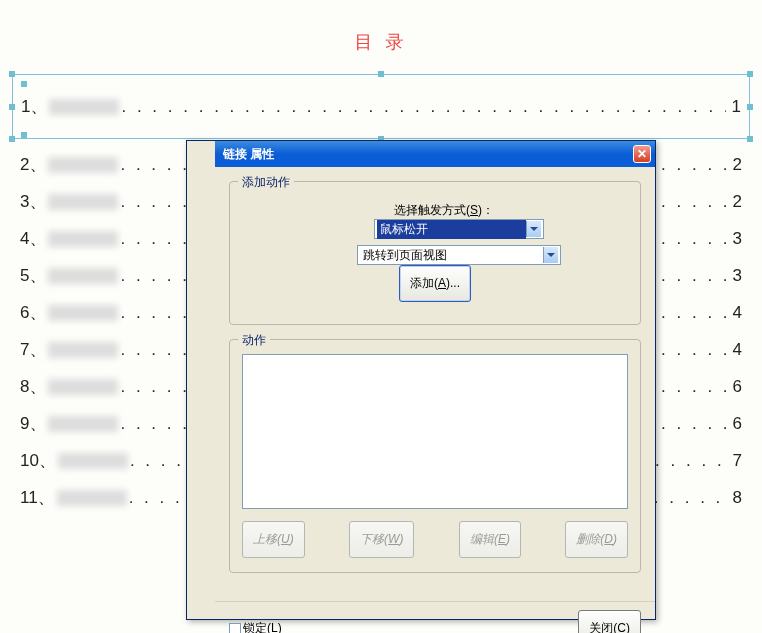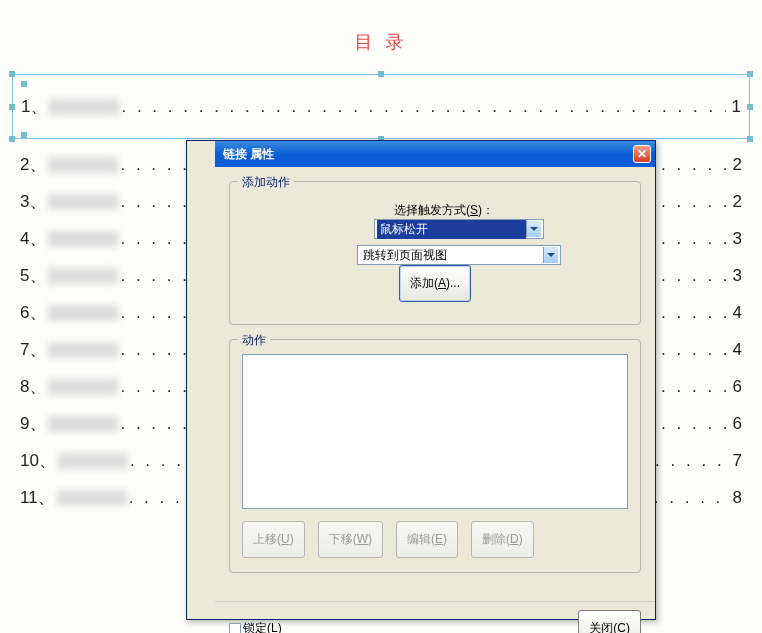--- a/index.html
+++ b/index.html
@@ -211,22 +211,23 @@
     box-shadow: inset 0 0 0 1px #bcd3f5;
   }
   .action-list {
     height: 155px;
     border: 1px solid #7f9db9;
     background: #fff;
   }
   .btn-row {
     display: flex;
     gap: 13px;
-    justify-content: flex-start;
+    justify-content: space-between;
     margin-top: 12px;
+    font-style: italic;
   }
   .dialog-footer {
     display: flex;
     align-items: center;
     padding: 8px 14px;
     border-top: 1px solid #d0d0c8;
   }
   .chk {
     display: inline-flex;
     align-items: center;

